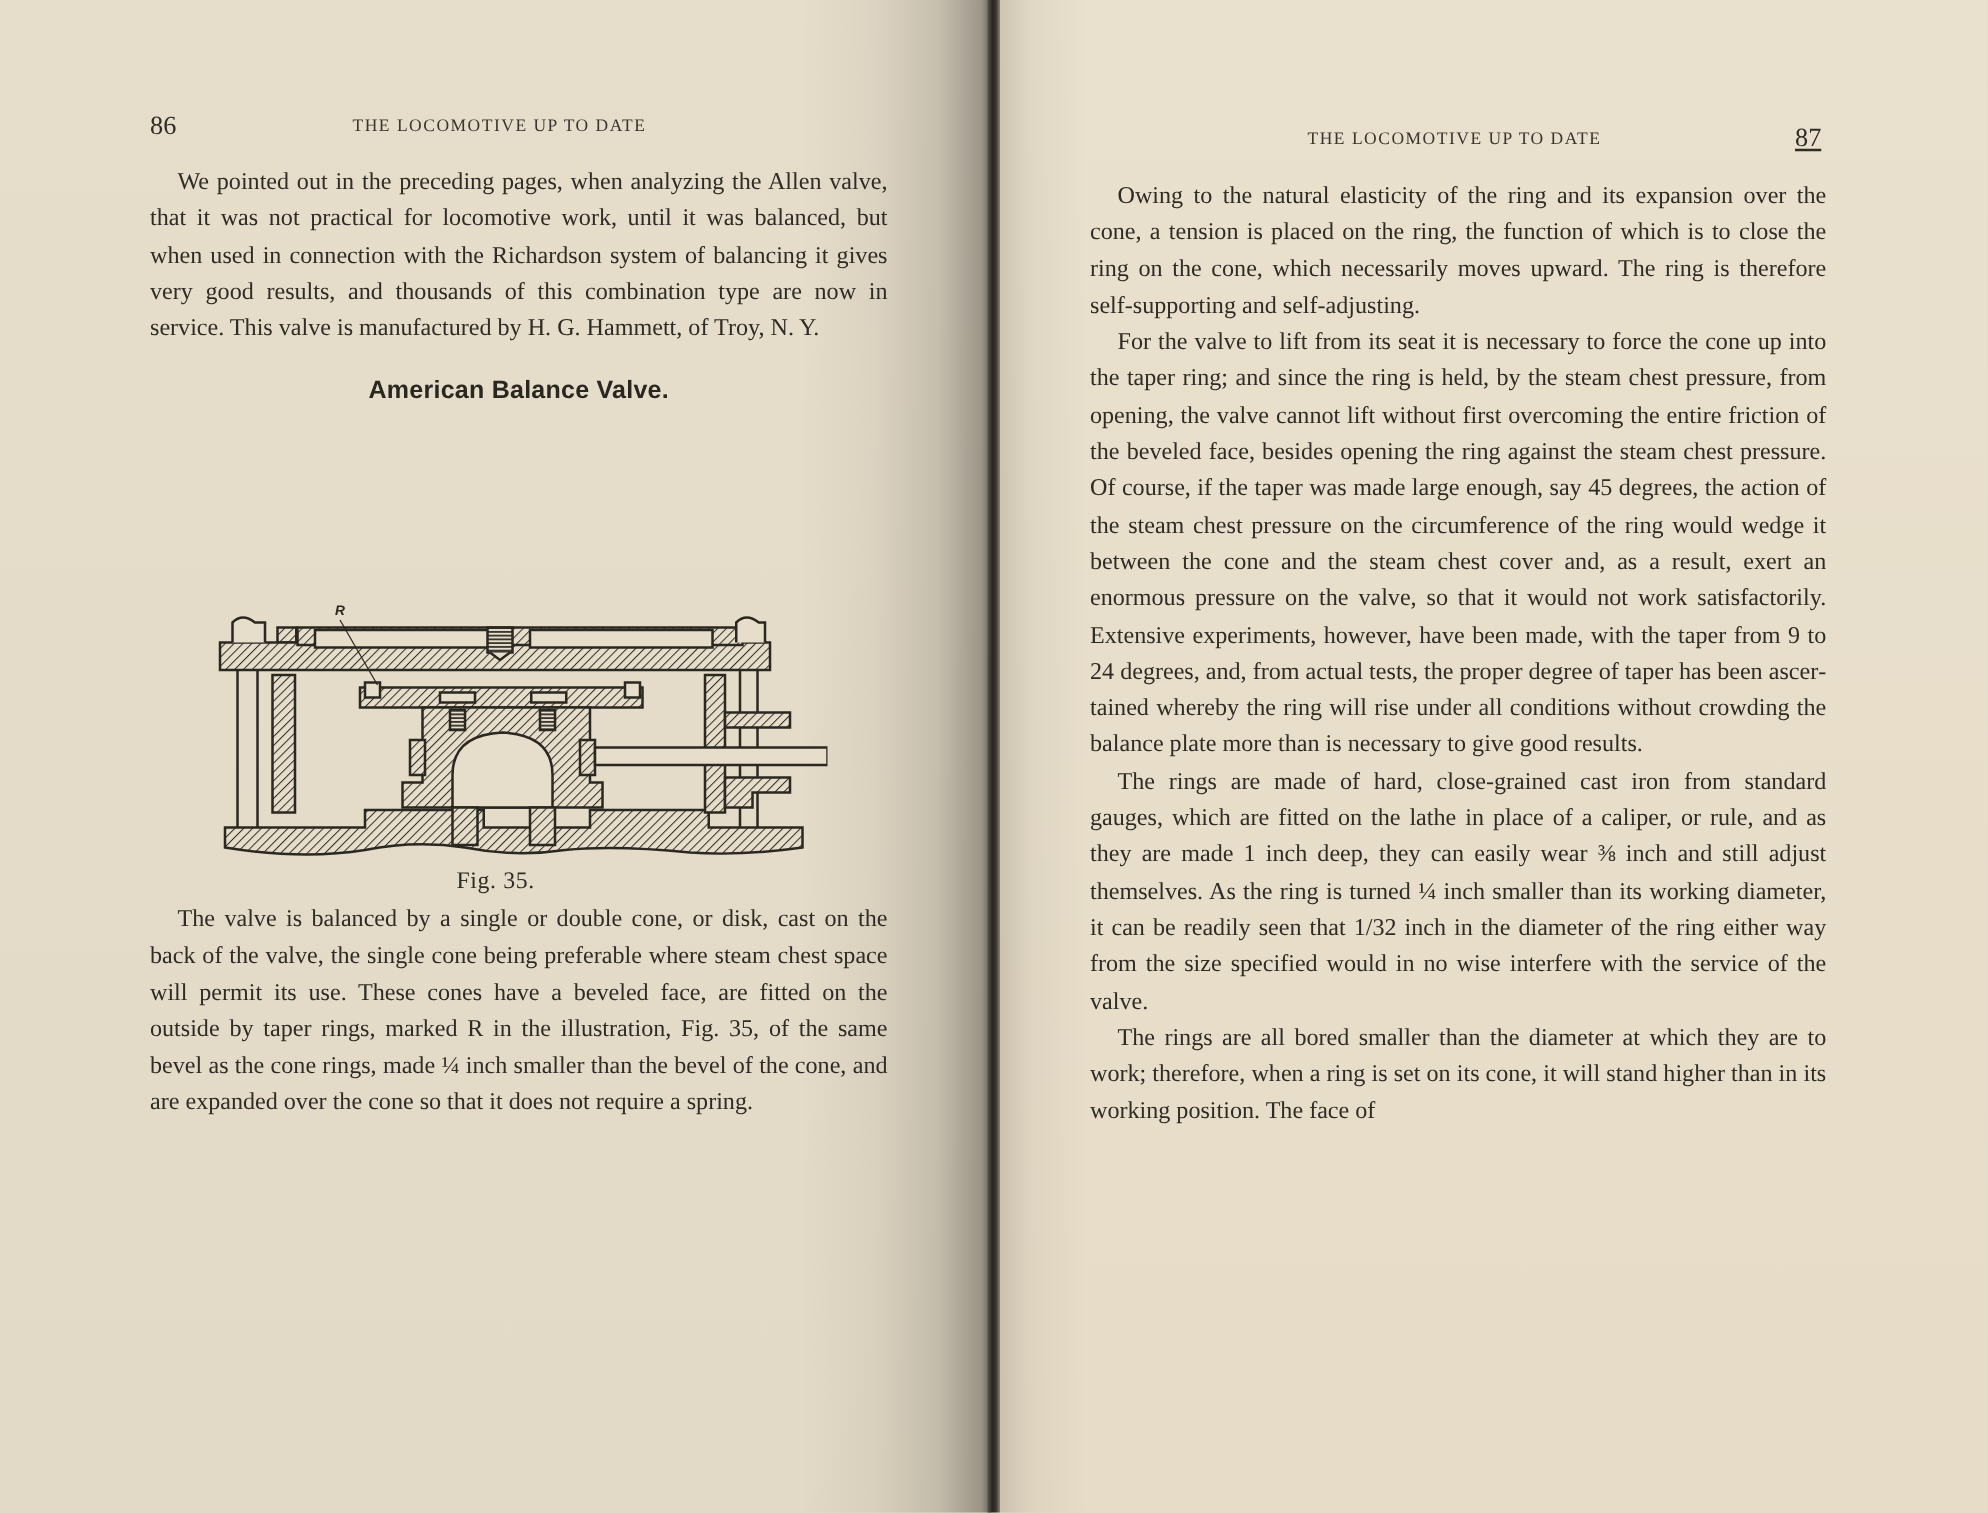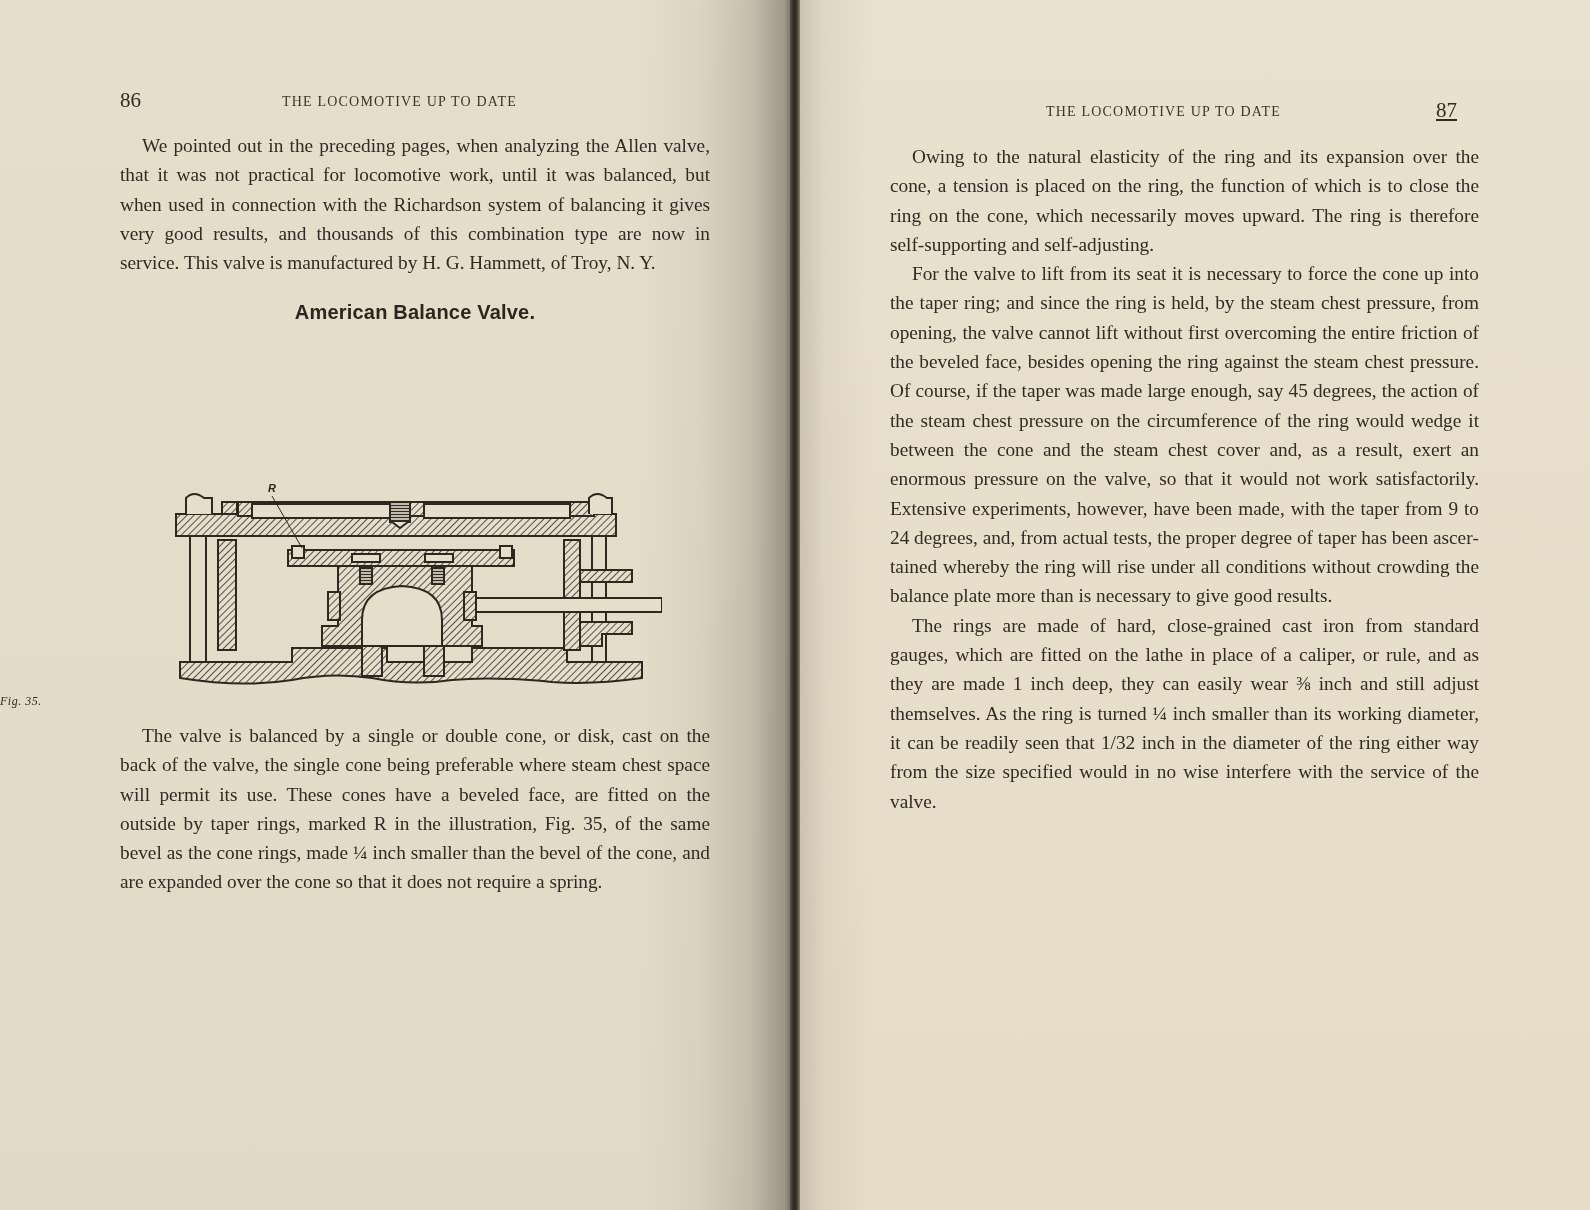--- a/index.html
+++ b/index.html
@@ -37,22 +37,22 @@
     text-align: justify; color: #2f2b25;
   }
   .text-block p { margin: 0; text-indent: 22px; }
   .heading {
     font-family: "Liberation Sans", "DejaVu Sans", sans-serif;
     font-weight: bold; font-size: 20px; text-align: center;
     margin: 18px 0 0 0; line-height: 34px; color: #2a2620; letter-spacing: 0.2px;
   }
   .figure { position: absolute; left: 172px; top: 480px; width: 490px; height: 215px; }
   .fig-caption {
-    position: absolute; left: 0; width: 793px; top: 694px; 
-    font-size: 12px; letter-spacing: 0.5px; color: #2f2b25; font-style: italic;
+    position: absolute; left: 0; width: 793px; top: 694px; text-align: center;
+    font-size: 19px; letter-spacing: 0.5px; color: #2f2b25;
   }
 </style>
 </head>
 <body>
 
 <div class="spread">
 
   <div class="page page-left">
     <div class="folio" style="left:120px; top:88px;">86</div>
     <div class="running-head" style="left:282px; top:94px;">THE LOCOMOTIVE UP TO DATE</div>
@@ -130,20 +130,21 @@
       <p>The valve is balanced by a single or double cone, or disk, cast on the back of the valve, the single cone being preferable where steam chest space will permit its use.  These cones have a bev­eled face, are fitted on the outside by taper rings, marked R in the illustration, Fig. 35, of the same bevel as the cone rings, made ¼ inch smaller than the bevel of the cone, and are expanded over the cone so that it does not require a spring.</p>
     </div>
   </div>
 
   <div class="gutter"></div>
 
   <div class="page page-right">
     <div class="running-head" style="left:246px; top:104px;">THE LOCOMOTIVE UP TO DATE</div>
     <div class="folio" style="left:636px; top:98px;text-decoration:underline;">87</div>
 
-    <div class="text-block" style="left:90px; top:142px; width:589px;">
+    <div class="text-block" style="left:72px; top:142px; width:589px;">
       <p>Owing to the natural elasticity of the ring and its expansion over the cone, a tension is placed on the ring, the function of which is to close the ring on the cone, which necessarily moves upward.  The ring is therefore self-supporting and self-ad­justing.</p>
       <p>For the valve to lift from its seat it is necessary to force the cone up into the taper ring; and since the ring is held, by the steam chest pressure, from opening, the valve cannot lift without first overcoming the entire friction of the beveled face, besides opening the ring against the steam chest pressure.  Of course, if the taper was made large enough, say 45 degrees, the action of the steam chest pressure on the circumference of the ring would wedge it between the cone and the steam chest cover and, as a result, exert an enormous pressure on the valve, so that it would not work satisfactorily.  Extensive experiments, how­ever, have been made, with the taper from 9 to 24 degrees, and, from actual tests, the proper degree of taper has been ascer­tained whereby the ring will rise under all conditions without crowding the balance plate more than is necessary to give good results.</p>
       <p>The rings are made of hard, close-grained cast iron from standard gauges, which are fitted on the lathe in place of a caliper, or rule, and as they are made 1 inch deep, they can easily wear ⅜ inch and still adjust themselves.  As the ring is turned ¼ inch smaller than its working diameter, it can be readily seen that 1/32 inch in the diameter of the ring either way from the size specified would in no wise interfere with the service of the valve.</p>
+      <p>The rings are all bored smaller than the diameter at which they are to work; therefore, when a ring is set on its cone, it will stand higher than in its working position.  The face of</p>
     </div>
   </div>
 
 </div>
 
 </body></html>

